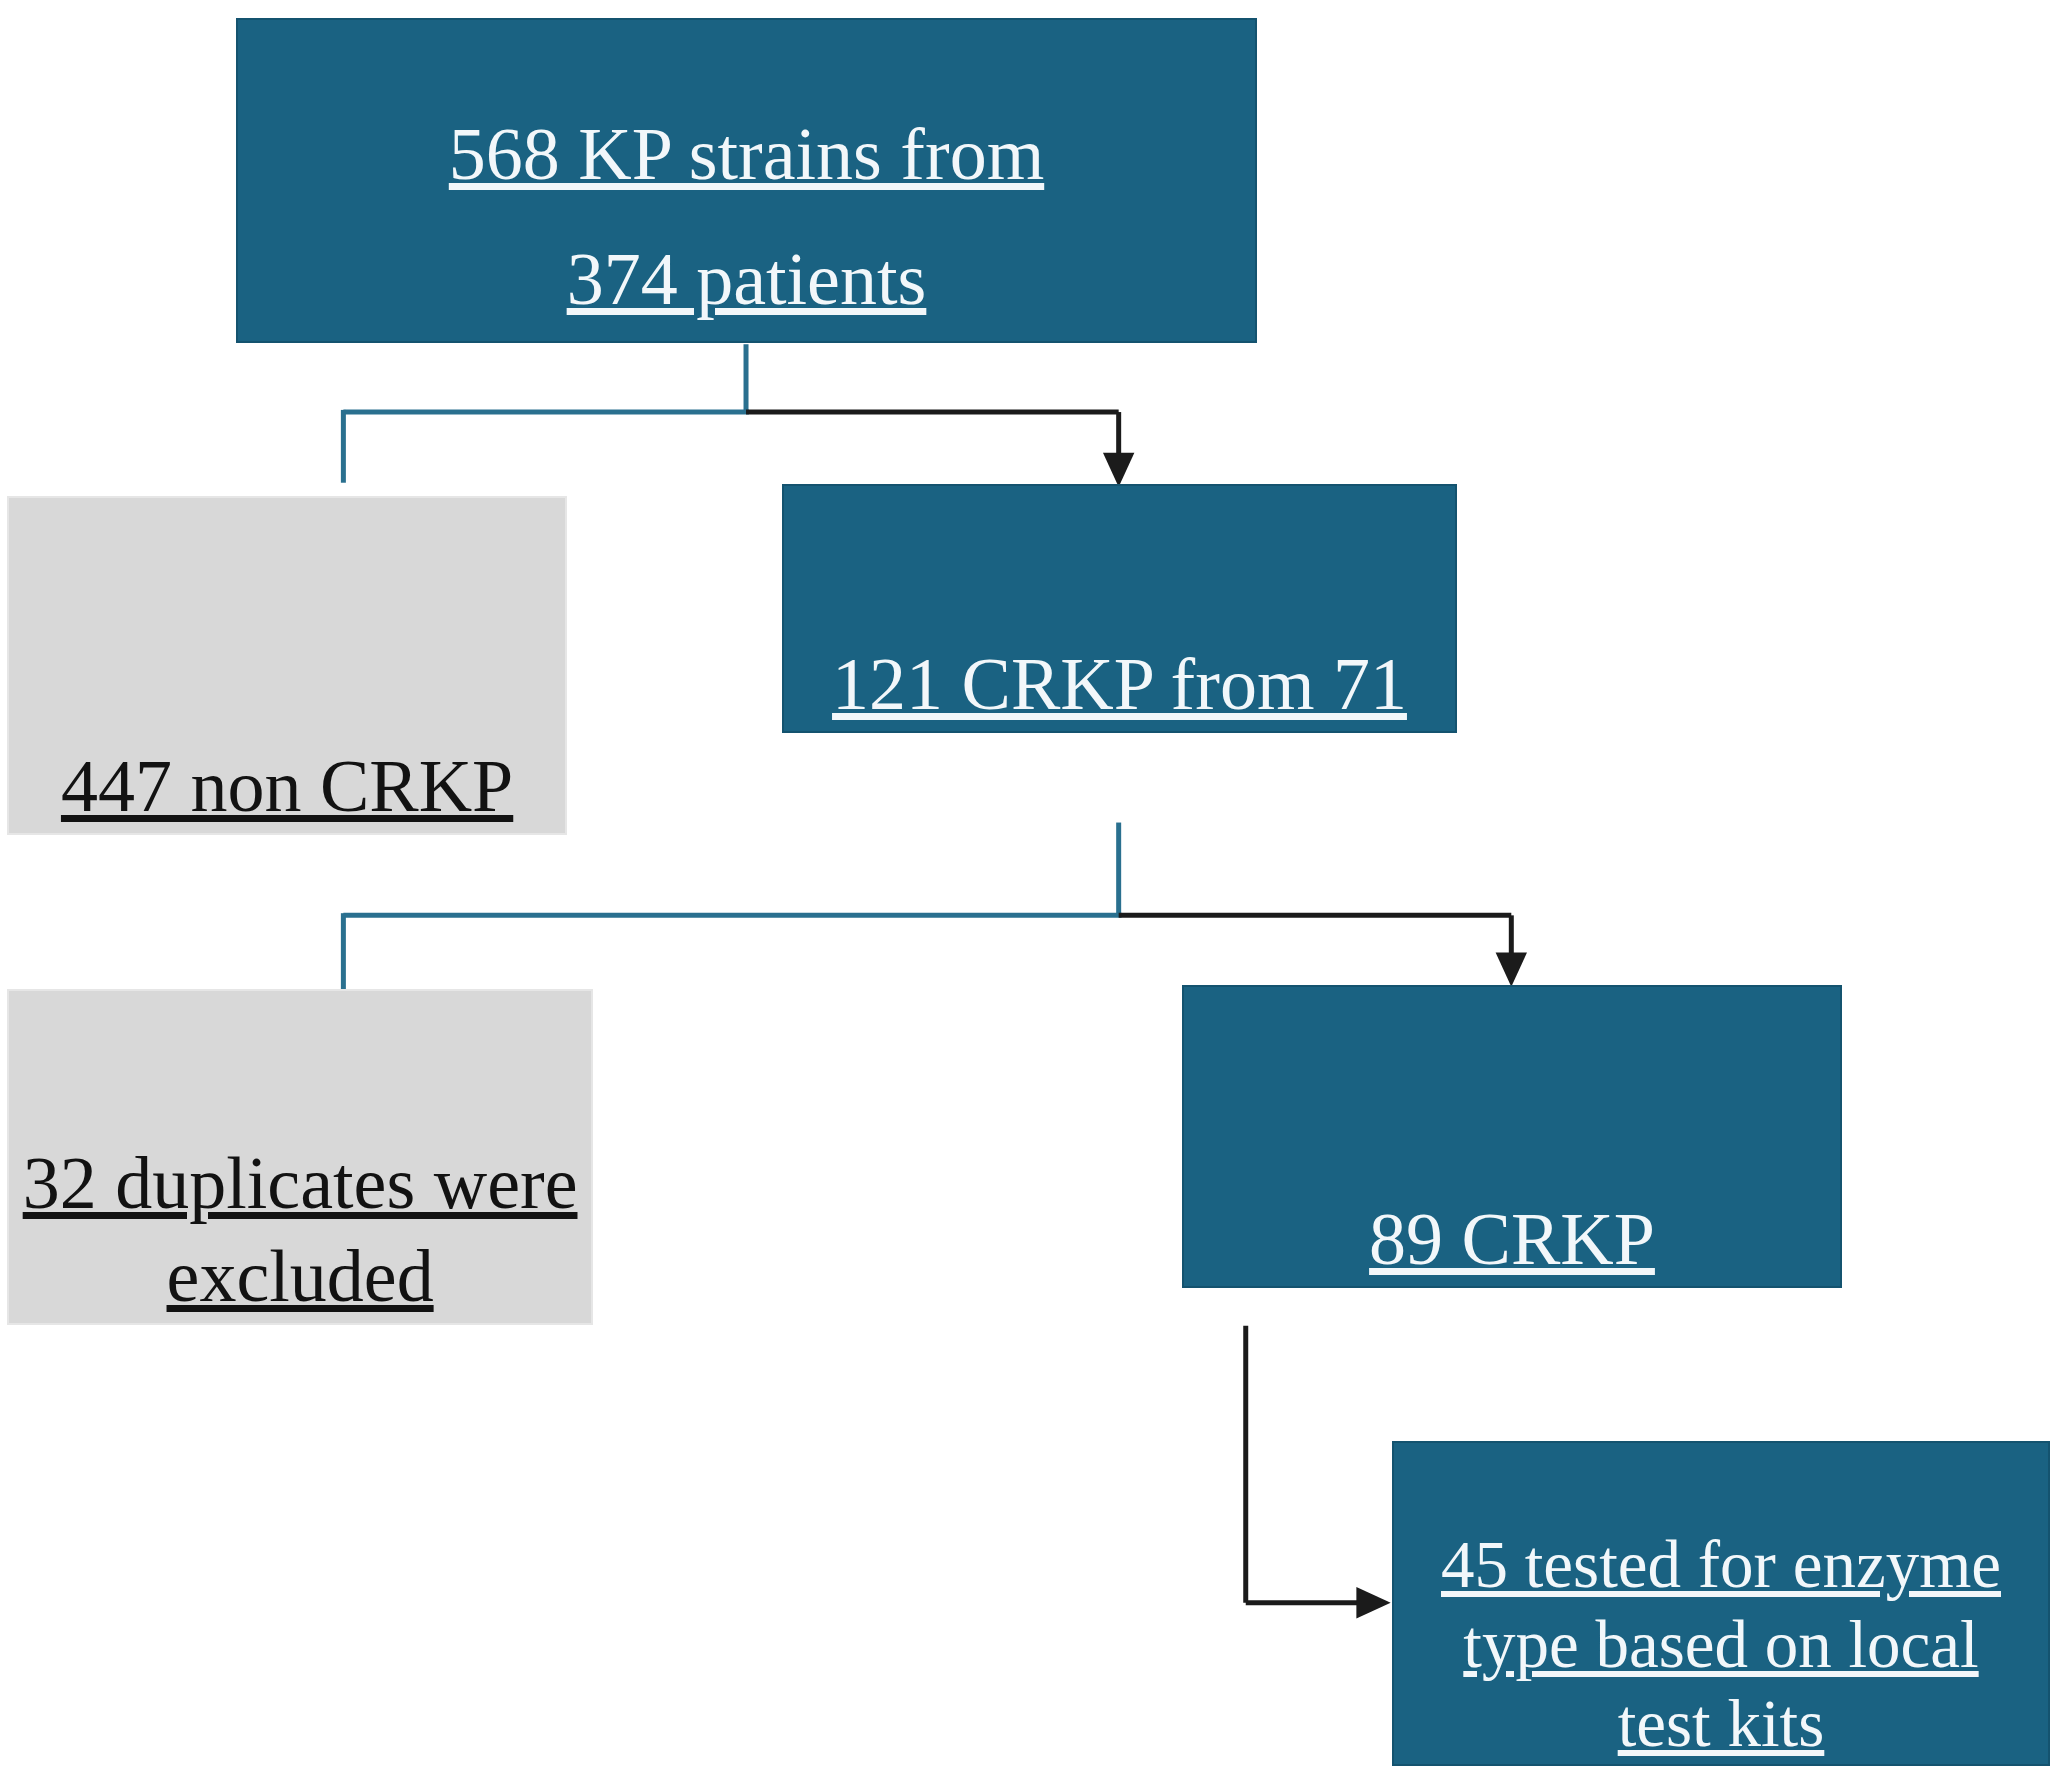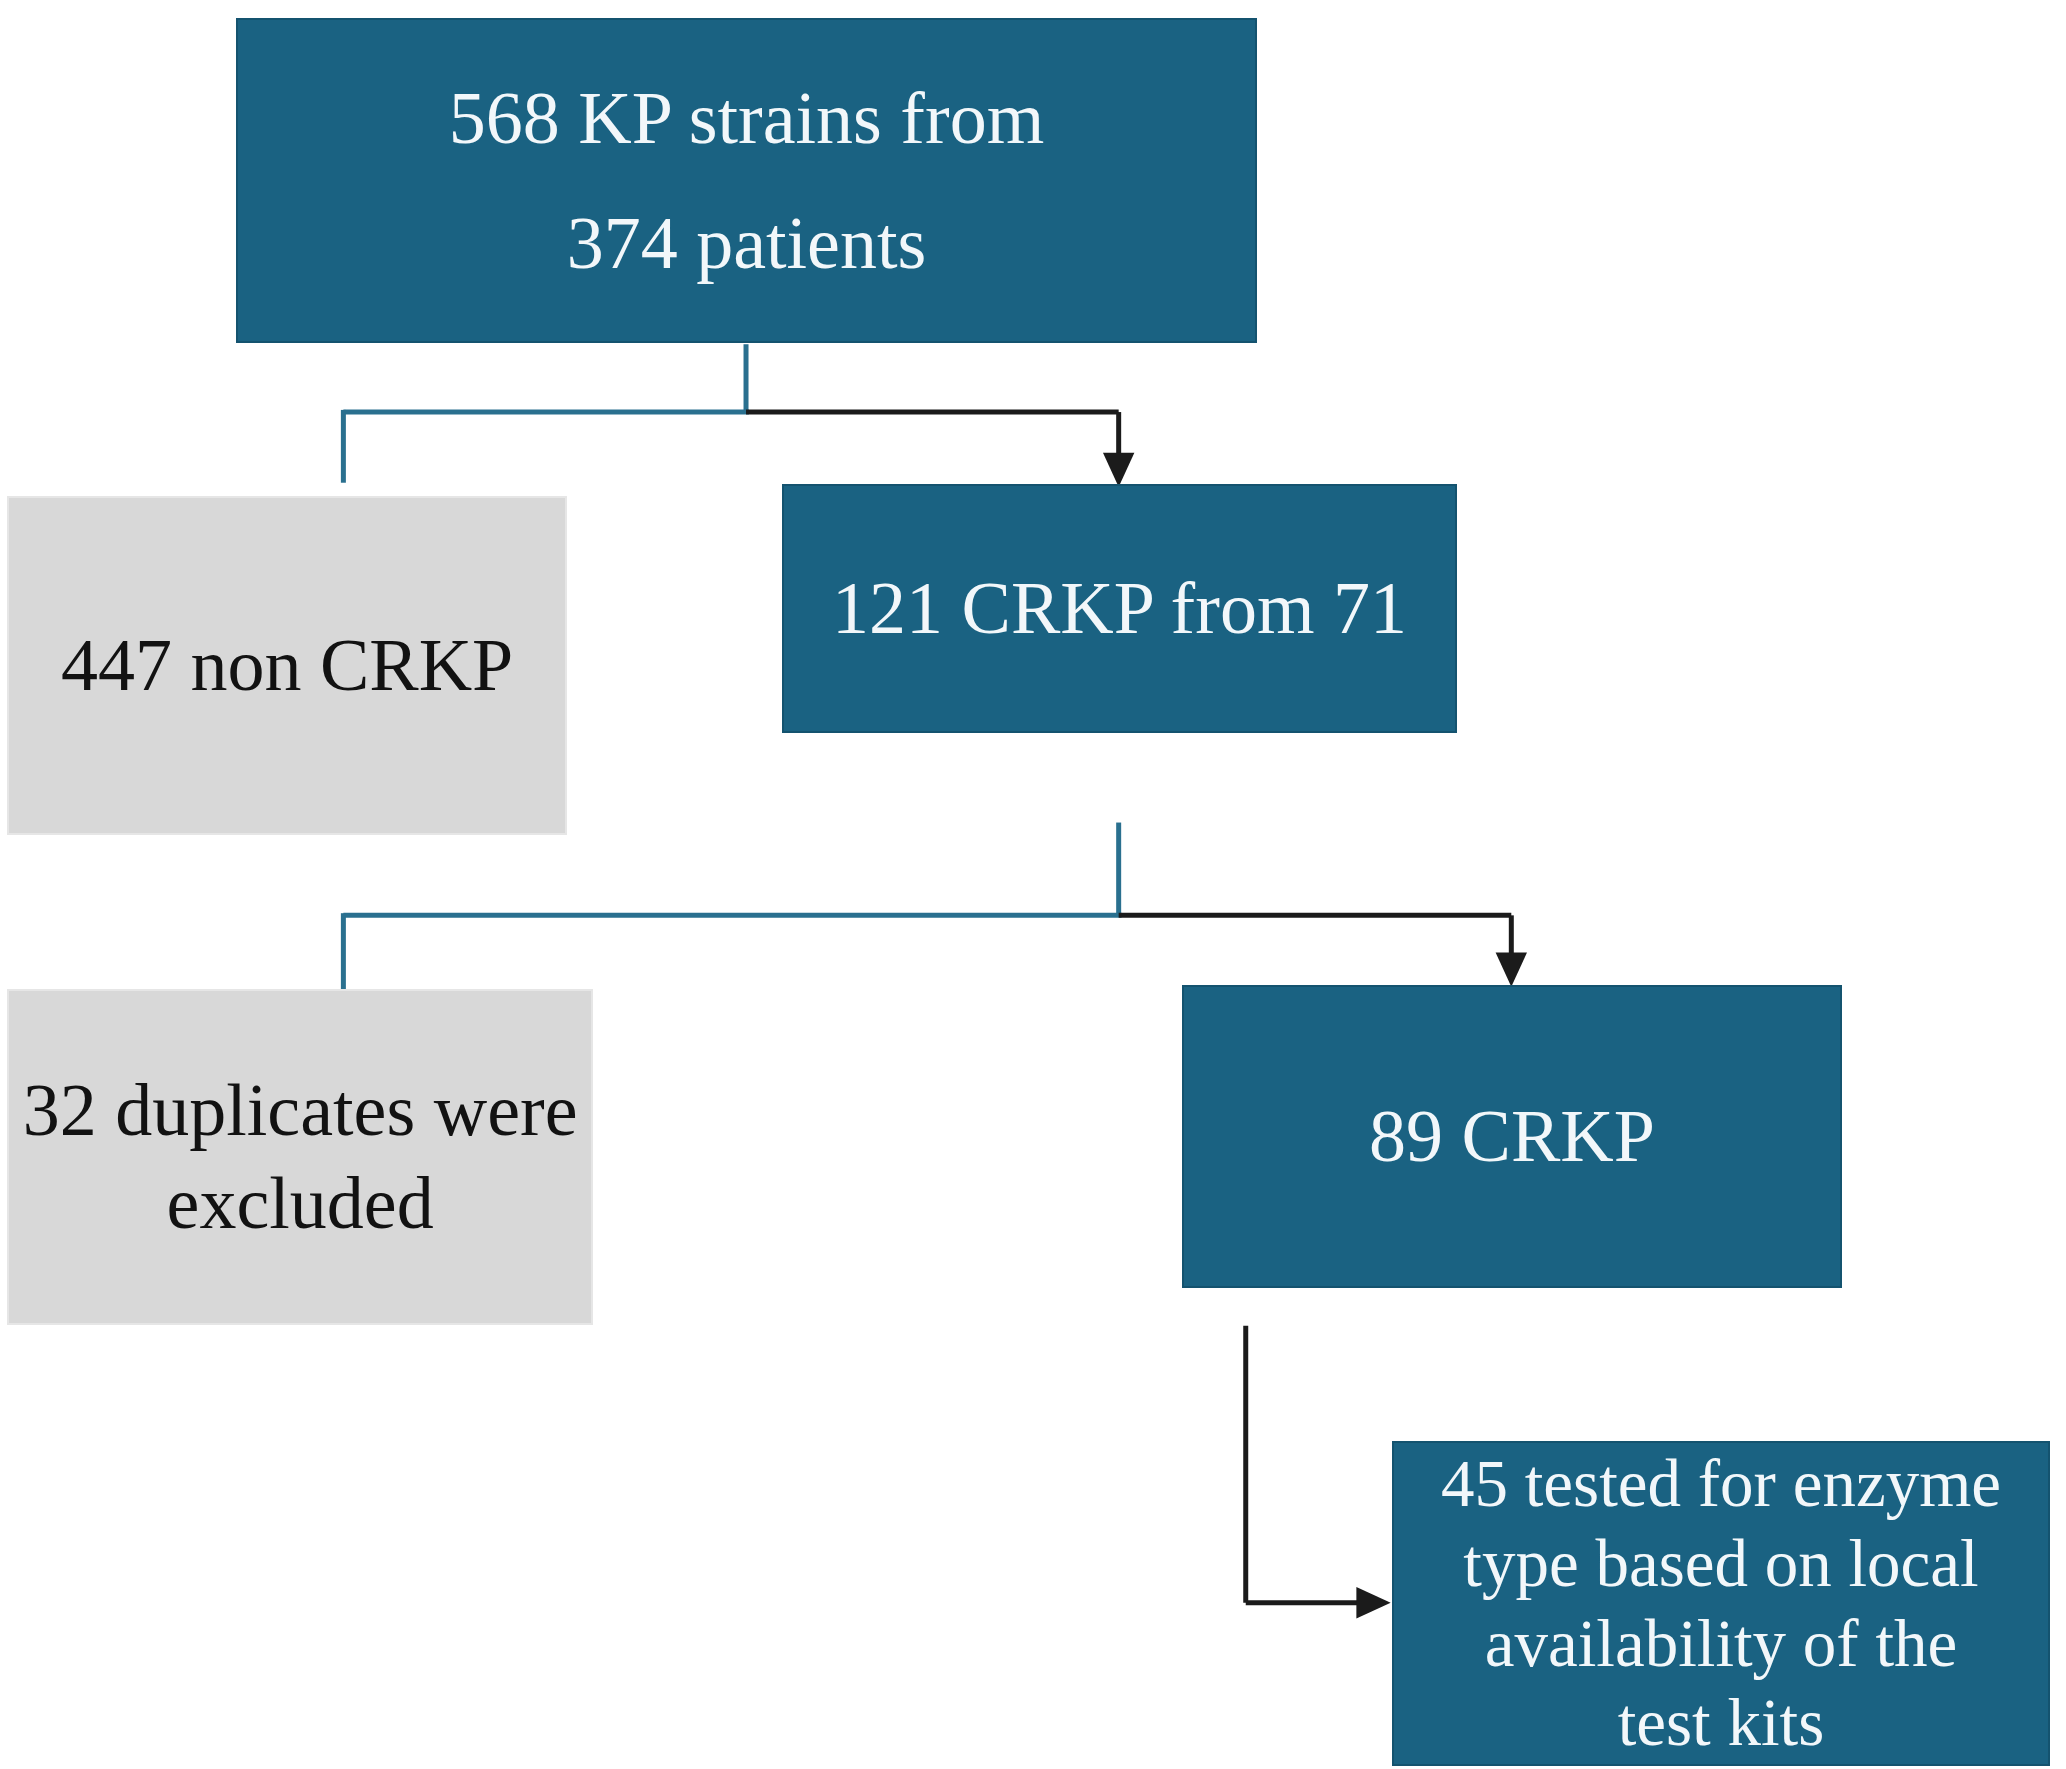--- a/index.html
+++ b/index.html
@@ -29,23 +29,24 @@
     width:2066px;height:1770px;
   }
   .connectors path{fill:none;stroke-width:7;}
   .stroke-teal{stroke:var(--connector-teal);}
   .stroke-black{stroke:var(--connector-black);}
   .fill-black{fill:var(--connector-black);}
   .box{
     position:absolute;
     display:flex;
     flex-direction:column;
-    justify-content:center;
+    justify-content:flex-end;
     align-items:center;
     text-align:center;
+    text-decoration:underline;
   }
   .box.primary{
     background:var(--primary-fill);
     border:2.9px solid var(--primary-border);
     color:var(--primary-text);
   }
   .box.secondary{
     background:var(--secondary-fill);
     border:2.1px solid var(--secondary-border);
     color:var(--secondary-text);
@@ -126,19 +127,18 @@
   <div class="box primary fs-lg lh-norm" id="node-crkp89">
     <div class="lines">
       <span>89 CRKP</span>
     </div>
   </div>
 
   <div class="box primary fs-md lh-tight" id="node-tested45">
     <div class="lines">
       <span>45 tested for enzyme</span>
       <span>type based on local</span>
-      <span>availability of the</span>
       <span>test kits</span>
     </div>
   </div>
 
 </div>
 
 
 </body></html>

